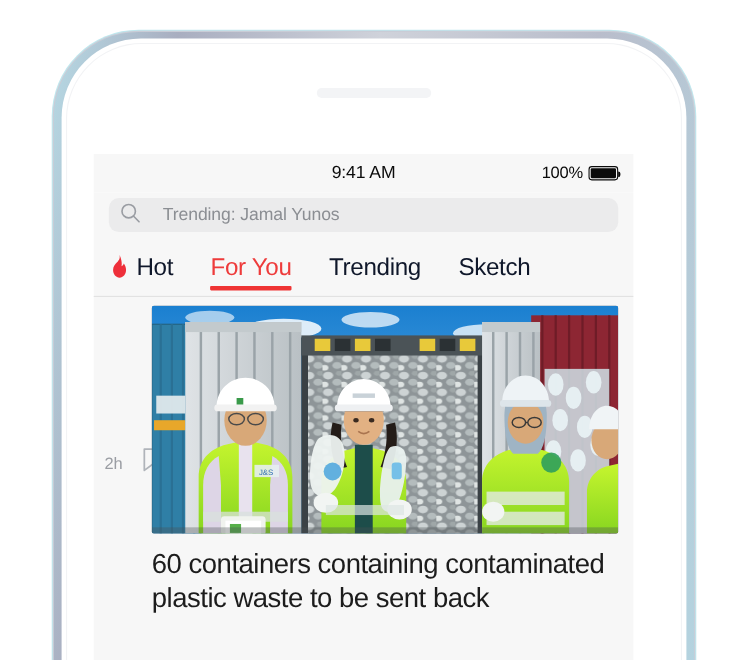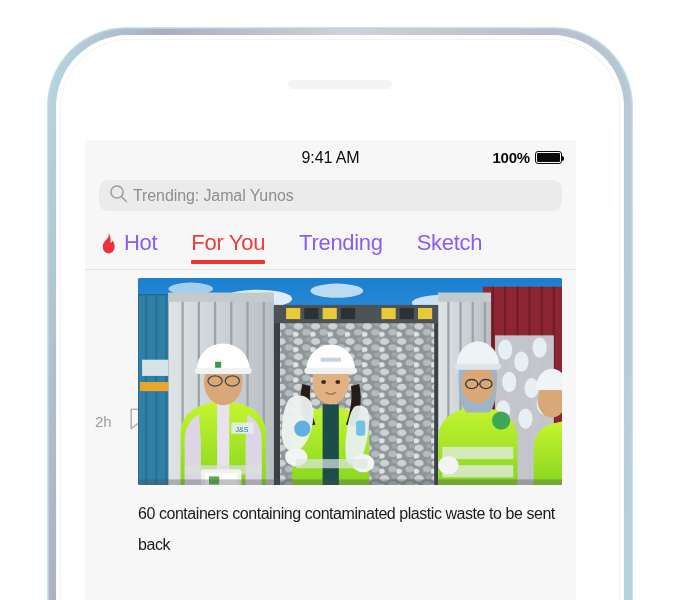--- a/index.html
+++ b/index.html
@@ -124,21 +124,20 @@
     letter-spacing: -0.1px;
     pointer-events: none;
   }
   .sb-right {
     margin-left: auto;
     display: flex;
     align-items: center;
     gap: 5px;
     position: relative;
     z-index: 2;
-    font-weight: bold;
   }
   .batt-pct {
     font-size: 15px;
     color: #0b0b0b;
     letter-spacing: -0.2px;
   }
   .battery {
     position: relative;
     width: 27px;
     height: 13px;
@@ -169,21 +168,21 @@
     background: #f7f7f7;
     padding: 5px 14px 9px;
   }
   .searchbar {
     height: 31px;
     background: #ebebec;
     border-radius: 9px;
     display: flex;
     align-items: center;
     padding: 0 10px;
-    gap: 5px;
+    gap: 20px;
   }
   .search-ph {
     font-size: 16px;
     color: #8b8e93;
     letter-spacing: -0.1px;
   }
 
   
   .tabbar {
     background: #f7f7f7;
@@ -200,21 +199,21 @@
     align-items: center;
     gap: 6px;
     height: 100%;
     position: relative;
     margin-right: 34px;
     cursor: default;
   }
   .tab:last-child { margin-right: 0; }
   .tab-label {
     font-size: 22px;
-    color: #8b5cf6;
+    color: #0f172a;
     letter-spacing: -0.3px;
     line-height: 1;
     padding-bottom: 3px;
   }
   .tab.active .tab-label { color: #ee3b3b; }
   .tab .underline {
     display: none;
     position: absolute;
     left: 0; right: 0;
     bottom: 5px;
@@ -259,21 +258,21 @@
     height: 207px;
     border-radius: 2px;
     overflow: hidden;
     position: relative;
     background: #6e7b86;
   }
   .thumb svg { display: block; width: 100%; height: 100%; }
 
   .headline {
     margin-top: 13px;
-    font-size: 16px;
+    font-size: 25px;
     line-height: 31px;
     color: #1c1c1c;
     letter-spacing: -0.45px;
     font-weight: 400;
   }
 </style>
 </head>
 <body>
 
 <div id="stage">

